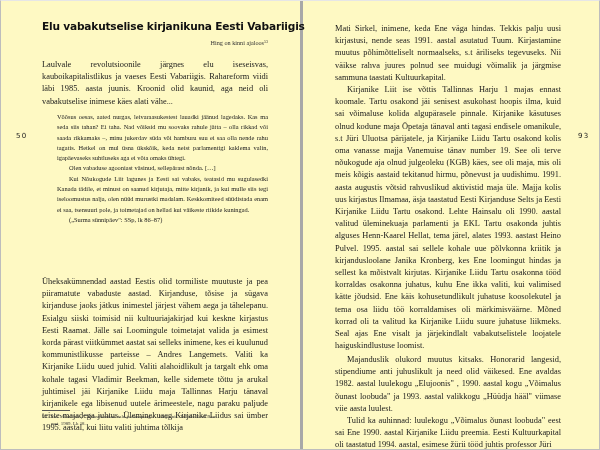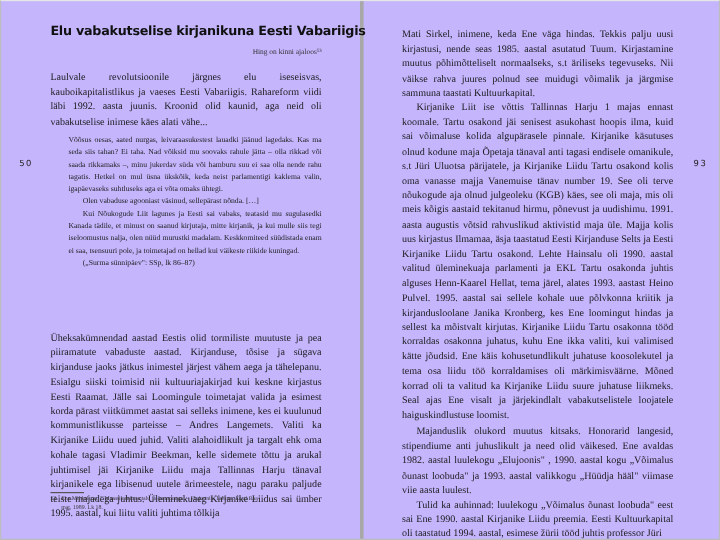--- a/index.html
+++ b/index.html
@@ -2,21 +2,21 @@
 <html><head>
 <meta charset="utf-8">
 <style>
   html, body { margin: 0; padding: 0; }
   body {
     width: 600px; height: 450px; overflow: hidden; background: #ffffff;
     font-family: "Liberation Serif", "DejaVu Serif", serif; color: #1a1a1a;
   }
   .spread {
     position: relative; width: 598px; height: 448px;
-    border: 1px solid #bdbdbd; border-top-color: #e6e6e6; background: #c4b5fd;
+    border: 1px solid #bdbdbd; border-top-color: #e6e6e6; background: #fef9c3;
   }
   .gutter {
     position: absolute; left: 299px; top: 0; width: 3px; height: 448px;
     background: #a8a8a8;
   }
   .page { position: absolute; top: 0; height: 448px; }
   .page.left { left: 0; width: 299px; }
   .page.right { left: 302px; width: 296px; }
 
   .title {
@@ -76,21 +76,21 @@
 <div class="spread">
   <div class="gutter"></div>
 
   <div class="page left">
     <div class="title">Elu vabakutselise kirjanikuna Eesti Vabariigis</div>
     <div class="epigraph">
       <span>Hing on kinni ajaloos</span><sup>53</sup>
     </div>
 
     <div class="body-text intro">
-      <p>Laulvale revolutsioonile järgnes elu iseseisvas, kauboikapitalistlikus ja vaeses Eesti Vabariigis. Rahareform viidi läbi 1992. aasta juunis. Kroonid olid kaunid, aga neid oli vabakutselise inimese käes alati vähe...</p>
+      <p>Laulvale revolutsioonile järgnes elu iseseisvas, kauboikapitalistlikus ja vaeses Eesti Vabariigis. Rahareform viidi läbi 1985. aasta juunis. Kroonid olid kaunid, aga neid oli vabakutselise inimese käes alati vähe...</p>
     </div>
 
     <div class="quote">
       <p>Võõsus oesas, aated nurgas, leivaraasukestest lauadki jäänud lagedaks. Kas ma seda siis tahan? Ei taha. Nad võiksid mu soovaks rahule jätta – olla rikkad või saada rikkamaks –, minu jukerdav süda või hamburu suu ei saa olla nende rahu tagatis. Hetkel on mul üsna ükskõik, keda neist parlamentigi kaklema valin, igapäevaseks suhtluseks aga ei võta omaks ühtegi.</p>
       <p class="indent">Olen vabaduse agooniast väsinud, sellepärast nõnda. […]</p>
       <p class="indent">Kui Nõukogude Liit lagunes ja Eesti sai vabaks, teatasid mu sugulasedki Kanada tädile, et minust on saanud kirjutaja, mitte kirjanik, ja kui mulle siis tegi iseloomustus nalja, olen nüüd murustki madalam. Keskkomiteed süüdistada enam ei saa, tsensuuri pole, ja toimetajad on hellad kui väikeste riikide kuningad.</p>
       <p class="source">(„Surma sünnipäev": SSp, lk 86–87)</p>
     </div>
 
     <div class="body-text main-left">
@@ -101,21 +101,21 @@
     <div class="footnote">
       <span class="fn-num">53</span><span>Ene Mihkelson, ""Maastik mitme talu ja õunapuuga. – Elujoonis. Tallinn: Eesti Raa-</span>
       <span class="fn-cont">mat, 1989. Lk 18.</span>
     </div>
 
     <div class="folio left">50</div>
   </div>
 
   <div class="page right">
     <div class="body-text right-top">
-      <p>Mati Sirkel, inimene, keda Ene väga hindas. Tekkis palju uusi kirjastusi, nende seas 1985. aastal asutatud Tuum. Kirjastamine muutus põhimõtteliselt normaalseks, s.t äriliseks tegevuseks. Nii väikse rahva juures polnud see muidugi võimalik ja järgmise sammuna taastati Kultuurkapital.</p>
+      <p>Mati Sirkel, inimene, keda Ene väga hindas. Tekkis palju uusi kirjastusi, nende seas 1991. aastal asutatud Tuum. Kirjastamine muutus põhimõtteliselt normaalseks, s.t äriliseks tegevuseks. Nii väikse rahva juures polnud see muidugi võimalik ja järgmise sammuna taastati Kultuurkapital.</p>
       <p class="indent">Kirjanike Liit ise võttis Tallinnas Harju 1 majas ennast koomale. Tartu osakond jäi senisest asukohast hoopis ilma, kuid sai võimaluse kolida algupärasele pinnale. Kirjanike käsutuses olnud kodune maja Õpetaja tänaval anti tagasi endisele omanikule, s.t Jüri Uluotsa pärijatele, ja Kirjanike Liidu Tartu osakond kolis oma vanasse majja Vanemuise tänav number 19. See oli terve nõukogude aja olnud julgeoleku (KGB) käes, see oli maja, mis oli meis kõigis aastaid tekitanud hirmu, põnevust ja uudishimu. 1991. aasta augustis võtsid rahvuslikud aktivistid maja üle. Majja kolis uus kirjastus Ilmamaa, äsja taastatud Eesti Kirjanduse Selts ja Eesti Kirjanike Liidu Tartu osakond. Lehte Hainsalu oli 1990. aastal valitud üleminekuaja parlamenti ja EKL Tartu osakonda juhtis alguses Henn-Kaarel Hellat, tema järel, alates 1993. aastast Heino Pulvel. 1995. aastal sai sellele kohale uue põlvkonna kriitik ja kirjandusloolane Janika Kronberg, kes Ene loomingut hindas ja sellest ka mõistvalt kirjutas. Kirjanike Liidu Tartu osakonna tööd korraldas osakonna juhatus, kuhu Ene ikka valiti, kui valimised kätte jõudsid. Ene käis kohusetundlikult juhatuse koosolekutel ja tema osa liidu töö korraldamises oli märkimisväärne. Mõned korrad oli ta valitud ka Kirjanike Liidu suure juhatuse liikmeks. Seal ajas Ene visalt ja järjekindlalt vabakutselistele loojatele haiguskindlustuse loomist.</p>
     </div>
 
     <div class="body-text right-bottom">
       <p class="indent">Majanduslik olukord muutus kitsaks. Honorarid langesid, stipendiume anti juhuslikult ja need olid väikesed. Ene avaldas 1982. aastal luulekogu „Elujoonis" , 1990. aastal kogu „Võimalus õunast loobuda" ja 1993. aastal valikkogu „Hüüdja hääl" viimase viie aasta luulest.</p>
       <p class="indent">Tulid ka auhinnad: luulekogu „Võimalus õunast loobuda" eest sai Ene 1990. aastal Kirjanike Liidu preemia. Eesti Kultuurkapital oli taastatud 1994. aastal, esimese žürii tööd juhtis professor Jüri</p>
     </div>
 
     <div class="folio right">93</div>
   </div>

